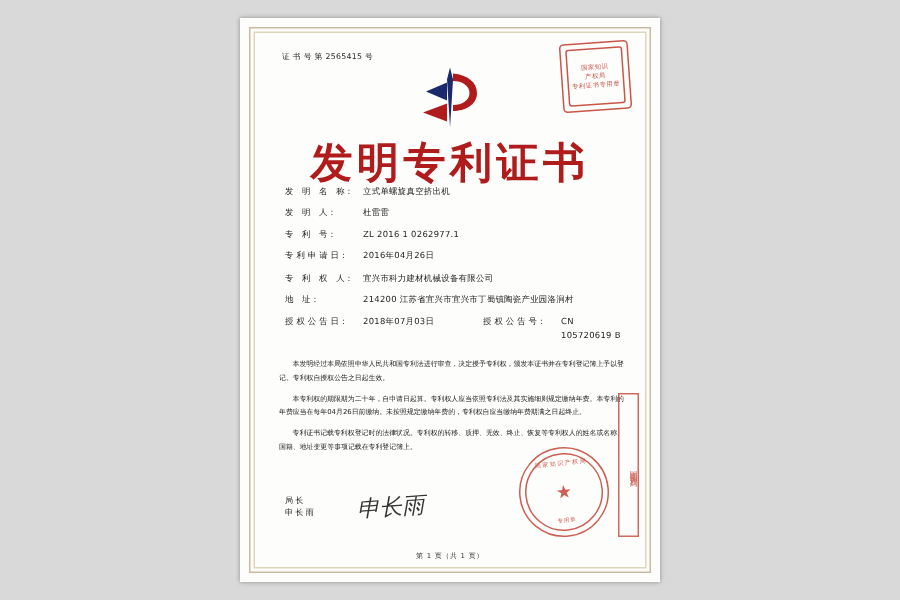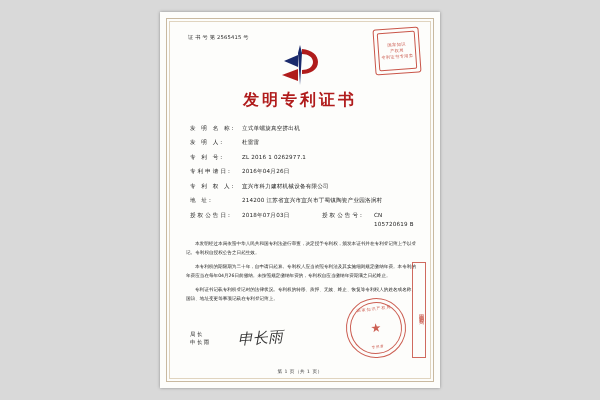--- a/index.html
+++ b/index.html
@@ -86,21 +86,21 @@
     align-items: center;
     justify-content: center;
   }
   .emblem svg { display: block; }
 
   .title {
     position: absolute;
     left: 0; right: 0;
     top: 78px;
     text-align: center;
-    font-size: 16px;
+    font-size: 28px;
     letter-spacing: 3px;
     color: #b01c1c;
     font-weight: bold;
     font-family: "DejaVu Sans", sans-serif;
   }
 
   .fields {
     position: absolute;
     left: 30px;
     right: 26px;

